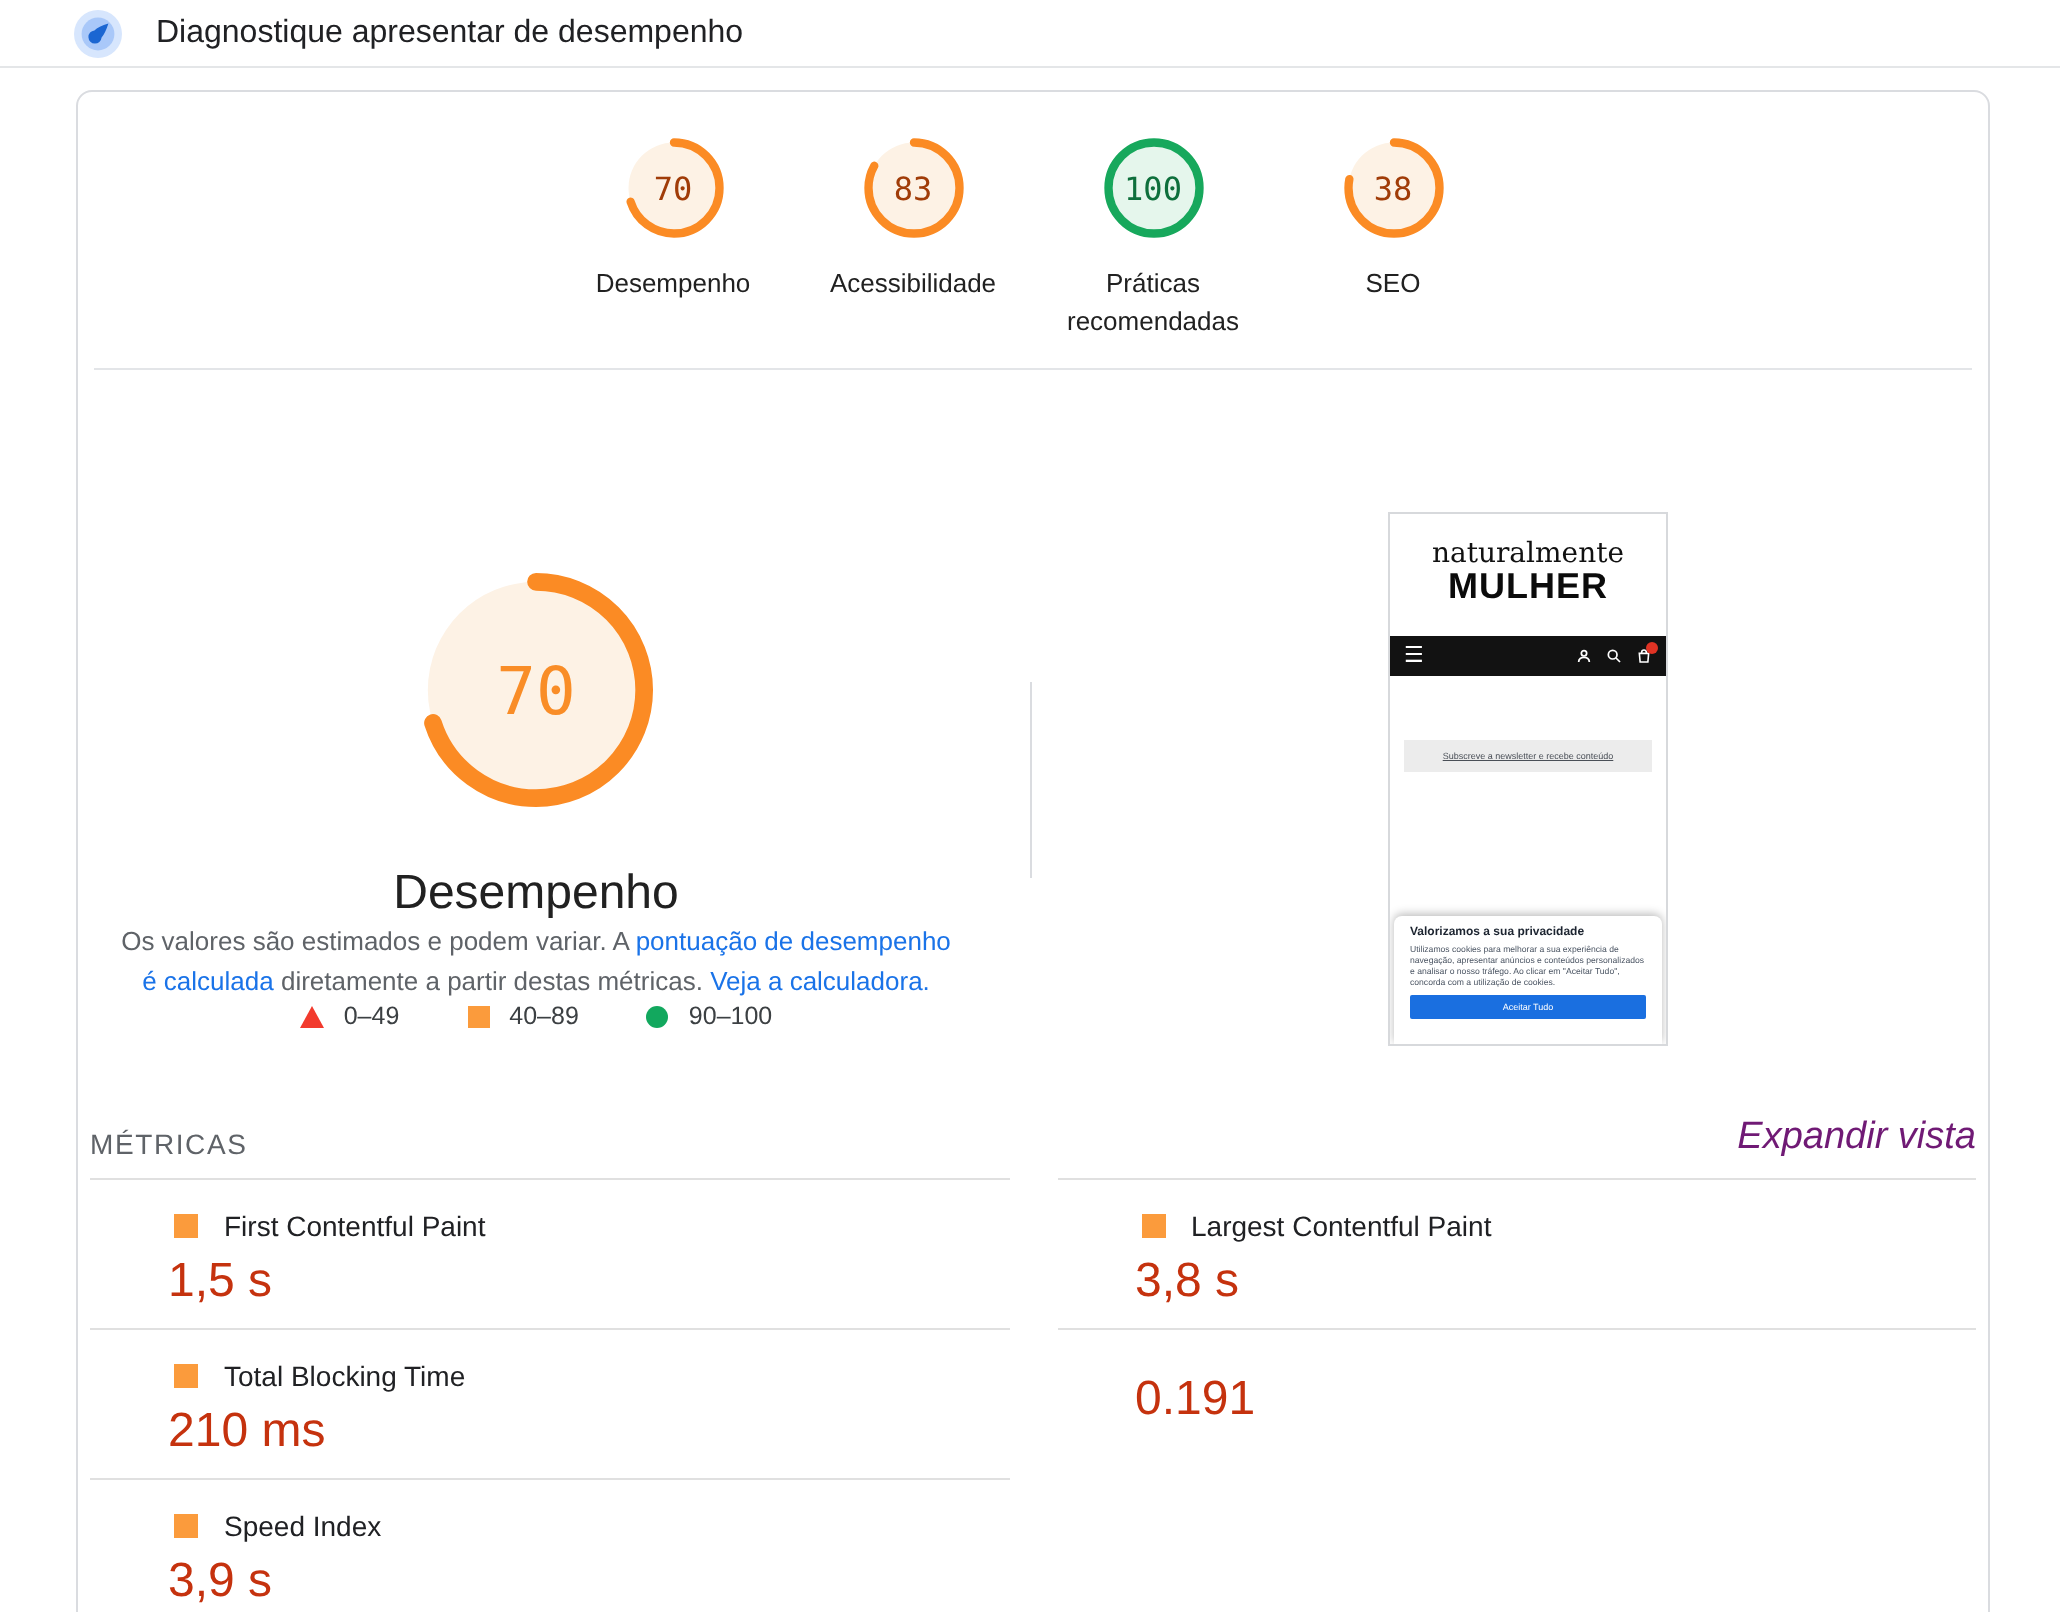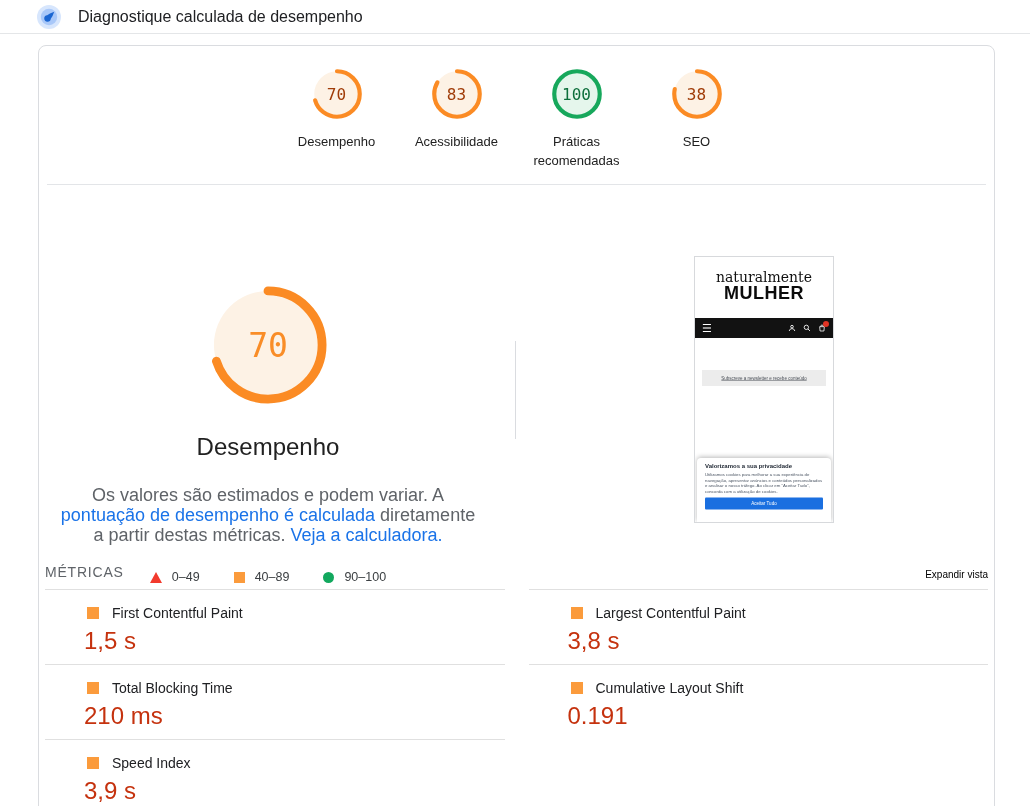--- a/index.html
+++ b/index.html
@@ -39,24 +39,24 @@
   .gauge--good.gauge-sm .gauge-num { color:#0e6f3c; }
   .gauge-lg { width:118px; height:118px; }
   .gauge-lg .arc { stroke-width:9; }
   .gauge-lg .gauge-num { font-size:33px; color:#f98d27; }
 
   
   .overview { position:relative; height:376px; }
   .ov-left { position:absolute; left:0; top:0; width:458px; }
   .ov-left .gauge-lg { margin:101px auto 0; }
   .perf-title { margin-top:29px; text-align:center; font-size:24px; font-weight:400; color:#212121; }
-  .perf-desc { width:424px; margin:24px auto 0; text-align:center; font-size:18px;
+  .perf-desc { width:424px; margin:0 auto 0; text-align:center; font-size:13px;
     line-height:20px; color:#5f6368; }
   .perf-desc a { color:#1a73e8; text-decoration:none; cursor:pointer; }
-  .legend { margin-top:25px; display:flex; justify-content:center; align-items:center; gap:14px; }
+  .legend { display:flex; justify-content:center; align-items:center; gap:14px; }
   .legend .item { display:flex; align-items:center; gap:10px; margin:0 10px; }
   .legend .range { font-size:12.5px; color:#3c4043; }
   .mk-tri { width:0; height:0; border-left:6px solid transparent; border-right:6px solid transparent;
     border-bottom:11px solid #f23a2d; }
   .mk-sq { width:11px; height:11px; background:#fb9b3c; }
   .mk-dot { width:11px; height:11px; border-radius:50%; background:#12a85e; }
   .v-divider { position:absolute; left:476px; top:156px; height:98px; width:0;
     border-left:1px solid #dadce0; }
 
   
@@ -97,39 +97,39 @@
   .t-ck-body { margin-top:6px; font-size:8.6px; line-height:11px; color:#4b5563; }
   .t-ck-btn { margin-top:7px; height:24px; background:#1a6fe0; border-radius:2px;
     display:flex; align-items:center; justify-content:center; color:#fff; font-size:9px; }
 
   
   .metrics { margin:0 6px; }
   .m-head { display:grid; grid-template-columns:1fr 1fr; column-gap:24px; }
   .m-head > div { height:29px; border-bottom:1px solid #e0e0e0; display:flex; align-items:flex-end;
     padding-bottom:9px; }
   .m-sec-label { font-size:14px; letter-spacing:.8px; color:#5f6368;text-align:right; }
-  .m-expand { margin-left:auto; font-size:10px; color:#000000; cursor:pointer; }
+  .m-expand { margin-left:auto; font-size:19px; color:#701a75; cursor:pointer;font-style:italic; }
   .m-cols { display:grid; grid-template-columns:1fr 1fr; column-gap:24px; align-items:start; }
   .m-cell { height:75px; padding:15px 0 0 14px; border-bottom:1px solid #e0e0e0; }
   .m-cell.no-border { border-bottom:none; }
   .m-top { display:flex; align-items:center;padding-left:28px; }
   .m-marker { width:12px; height:12px; background:#fb9b3c; margin-right:13px; flex:none; }
   .m-name { font-size:14px; color:#202124; }
   .m-value { margin:6px 0 0 25px; font-size:24px; color:#c5320e; }
 </style>
 </head>
 <body>
 
 <div class="app-header">
   <svg class="logo" viewBox="0 0 24 24">
     <circle cx="12" cy="12" r="12" fill="#d7e6fd"></circle>
     <circle cx="12" cy="12" r="8.2" fill="#a9c8f9"></circle>
     <path d="M17.2 6.8 Q12.2 8.4 10.2 10.2 a3.3 3.3 0 1 0 3.6 3.6 Q15.6 11.8 17.2 6.8 Z" fill="#1b66d2"></path>
   </svg>
-  <div class="title">Diagnostique calculada de desempenho</div>
+  <div class="title">Diagnostique apresentar de desempenho</div>
 </div>
 
 <div class="card">
 
   <div class="summary">
     <div class="cat">
       <div class="gauge gauge-sm">
         <svg viewBox="0 0 56 56">
           <circle class="base" cx="28" cy="28" r="24.5"></circle>
             <circle class="arc" cx="28" cy="28" r="24.5" stroke-dasharray="107.7566280181299 153.93804002589985"></circle>
@@ -278,22 +278,18 @@
       </div>
       <div class="m-col">
         <div class="m-cell">
           <div class="m-top">
             <div class="m-marker"></div>
             <div class="m-name">Largest Contentful Paint</div>
           </div>
           <div class="m-value">3,8 s</div>
         </div>
         <div class="m-cell no-border">
-          <div class="m-top">
-            <div class="m-marker"></div>
-            <div class="m-name">Cumulative Layout Shift</div>
-          </div>
           <div class="m-value">0.191</div>
         </div>
       </div>
     </div>
   </div>
 </div>
 
 </body></html>

